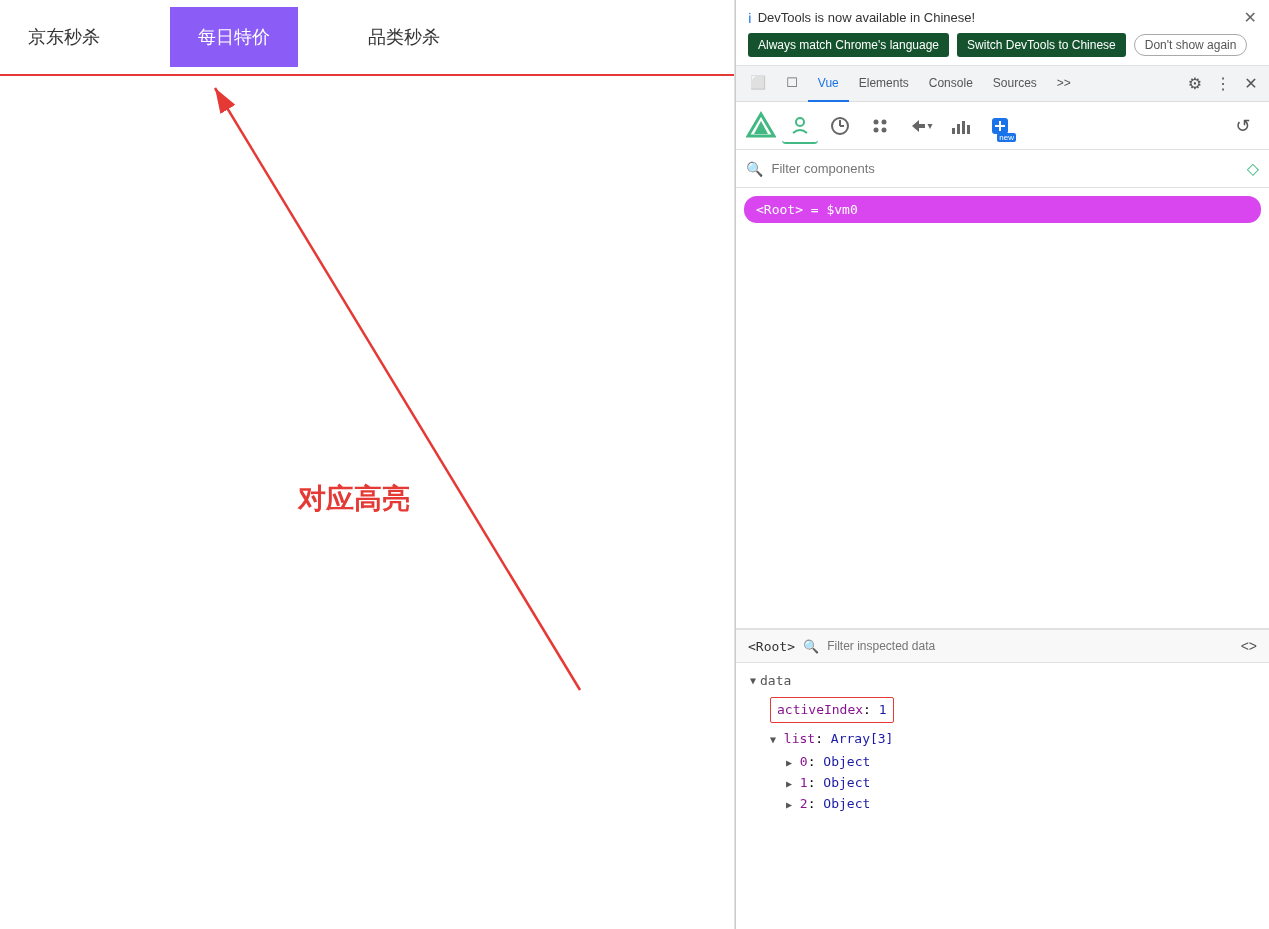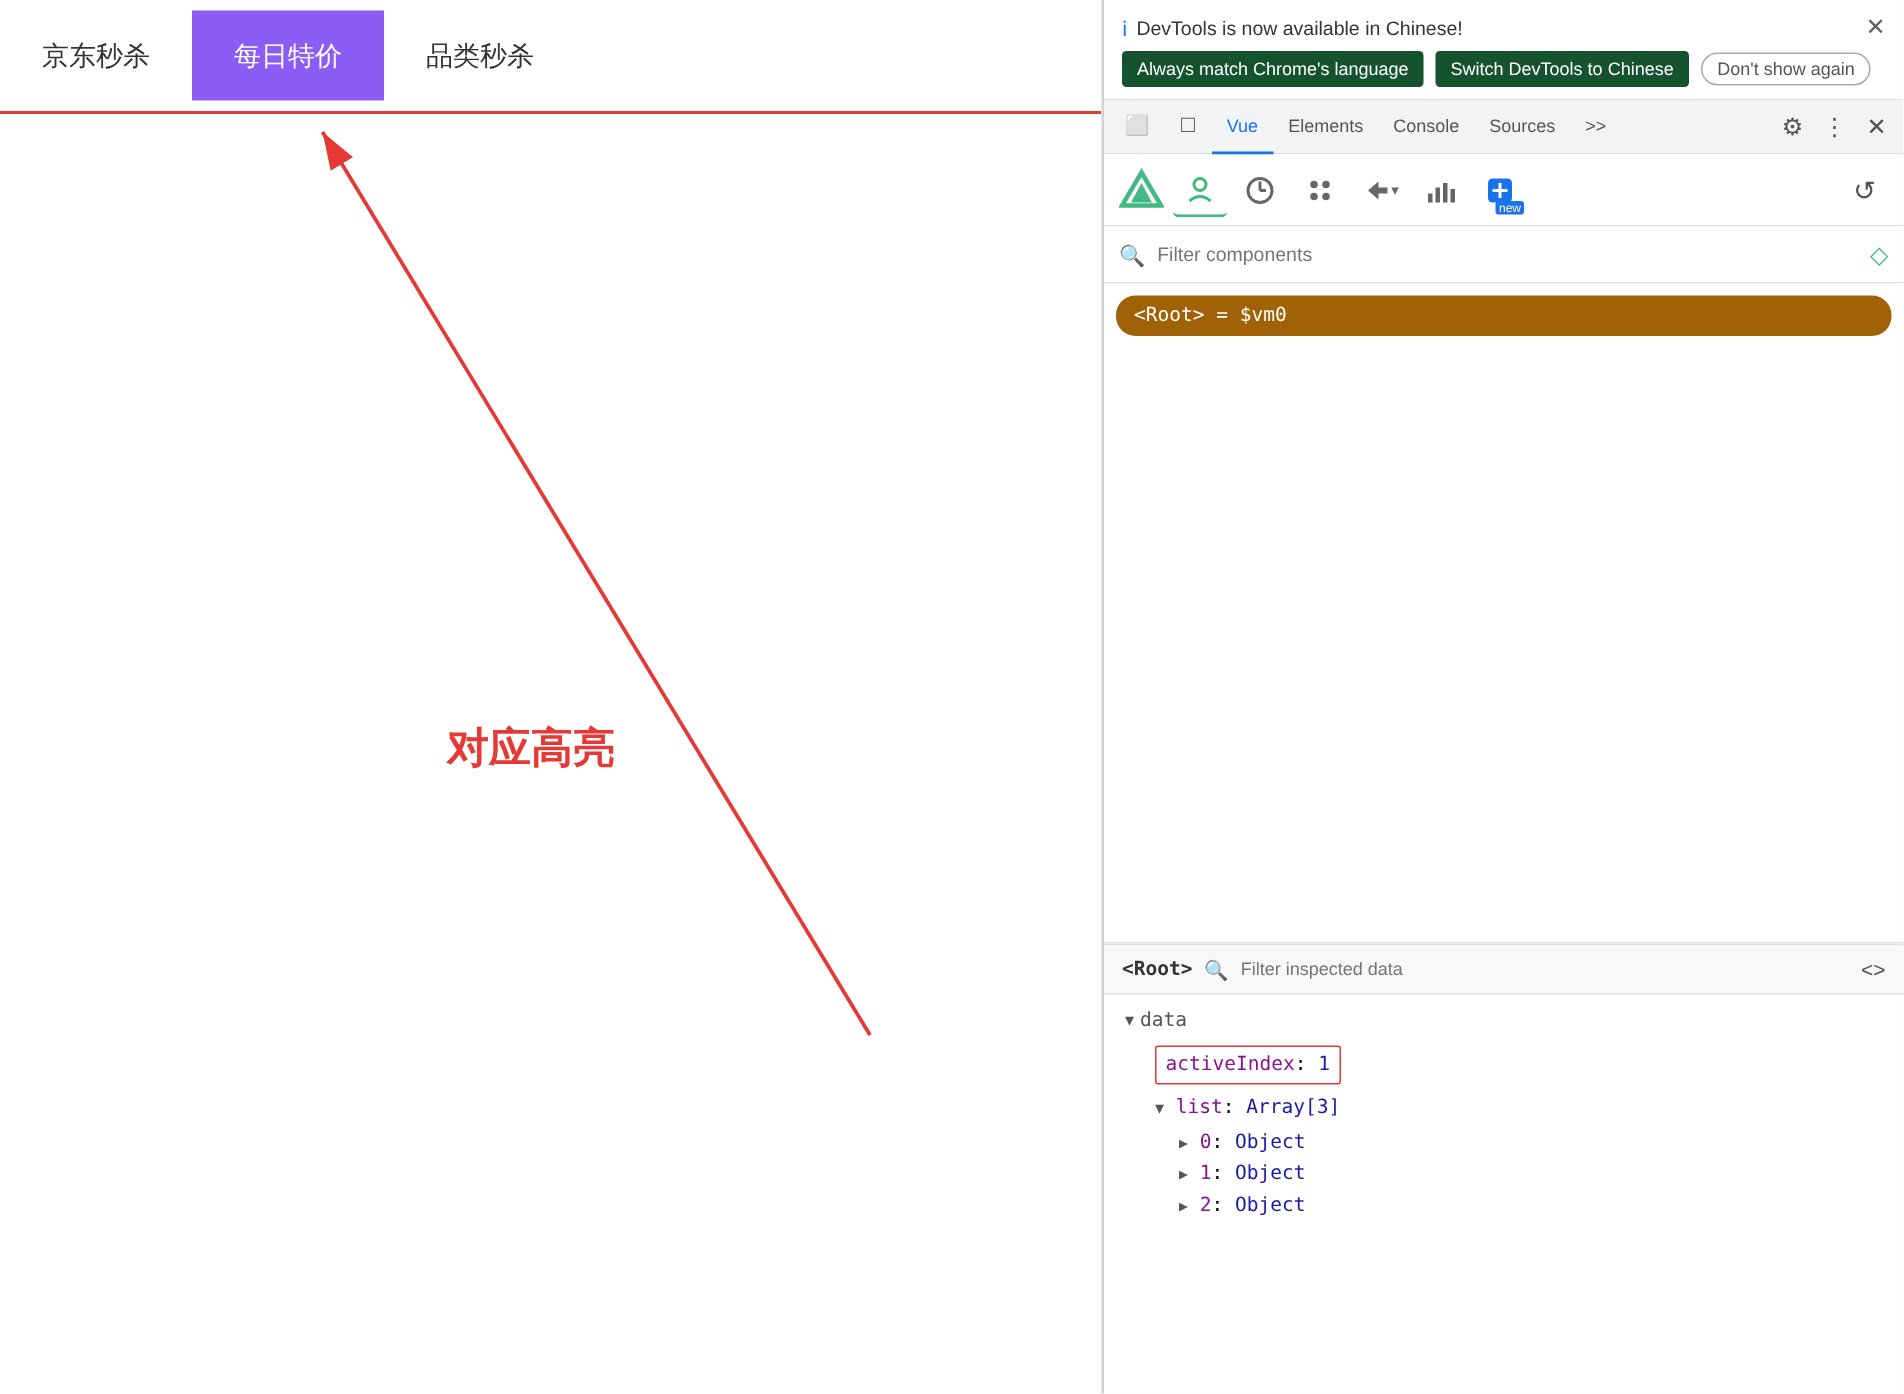--- a/index.html
+++ b/index.html
@@ -14,20 +14,21 @@
       border-right: 1px solid #e0e0e0;
     }
 
     
     .nav-bar {
       display: flex;
       align-items: center;
       height: 76px;
       border-bottom: 2px solid #e53935;
       background: #fff;
+      gap: 42px;
     }
     .nav-item {
       padding: 0 28px;
       height: 60px;
       display: flex; align-items: center;
       font-size: 18px;
       color: #333;
       cursor: pointer;
       font-weight: 500;
     }
@@ -204,21 +205,21 @@
     .filter-settings { font-size: 16px; color: #42b883; cursor: pointer; }
 
     
     .component-tree {
       flex: 1;
       background: #fff;
       overflow-y: auto;
       border-bottom: 1px solid #e0e0e0;
     }
     .root-item {
-      background: #a16207;
+      background: #d946ef;
       color: #fff;
       padding: 6px 12px;
       font-size: 13px;
       font-family: monospace;
       margin: 8px;
       border-radius: 13px;
     }
 
     
     .inspected-panel {
@@ -233,21 +234,21 @@
       align-items: center;
       padding: 8px 12px;
       border-bottom: 1px solid #e0e0e0;
       gap: 8px;
       background: #f8f8f8;
     }
     .inspected-root {
       font-size: 13px;
       font-family: monospace;
       color: #333;
-      font-weight: bold;
+      font-weight: normal;
     }
     .inspected-filter-icon { font-size: 13px; color: #999; }
     .inspected-filter-input {
       border: none; outline: none; background: transparent;
       font-size: 12px; color: #555;
     }
     .code-icon { margin-left: auto; font-size: 14px; color: #555; cursor: pointer; }
 
     
     .data-tree {

